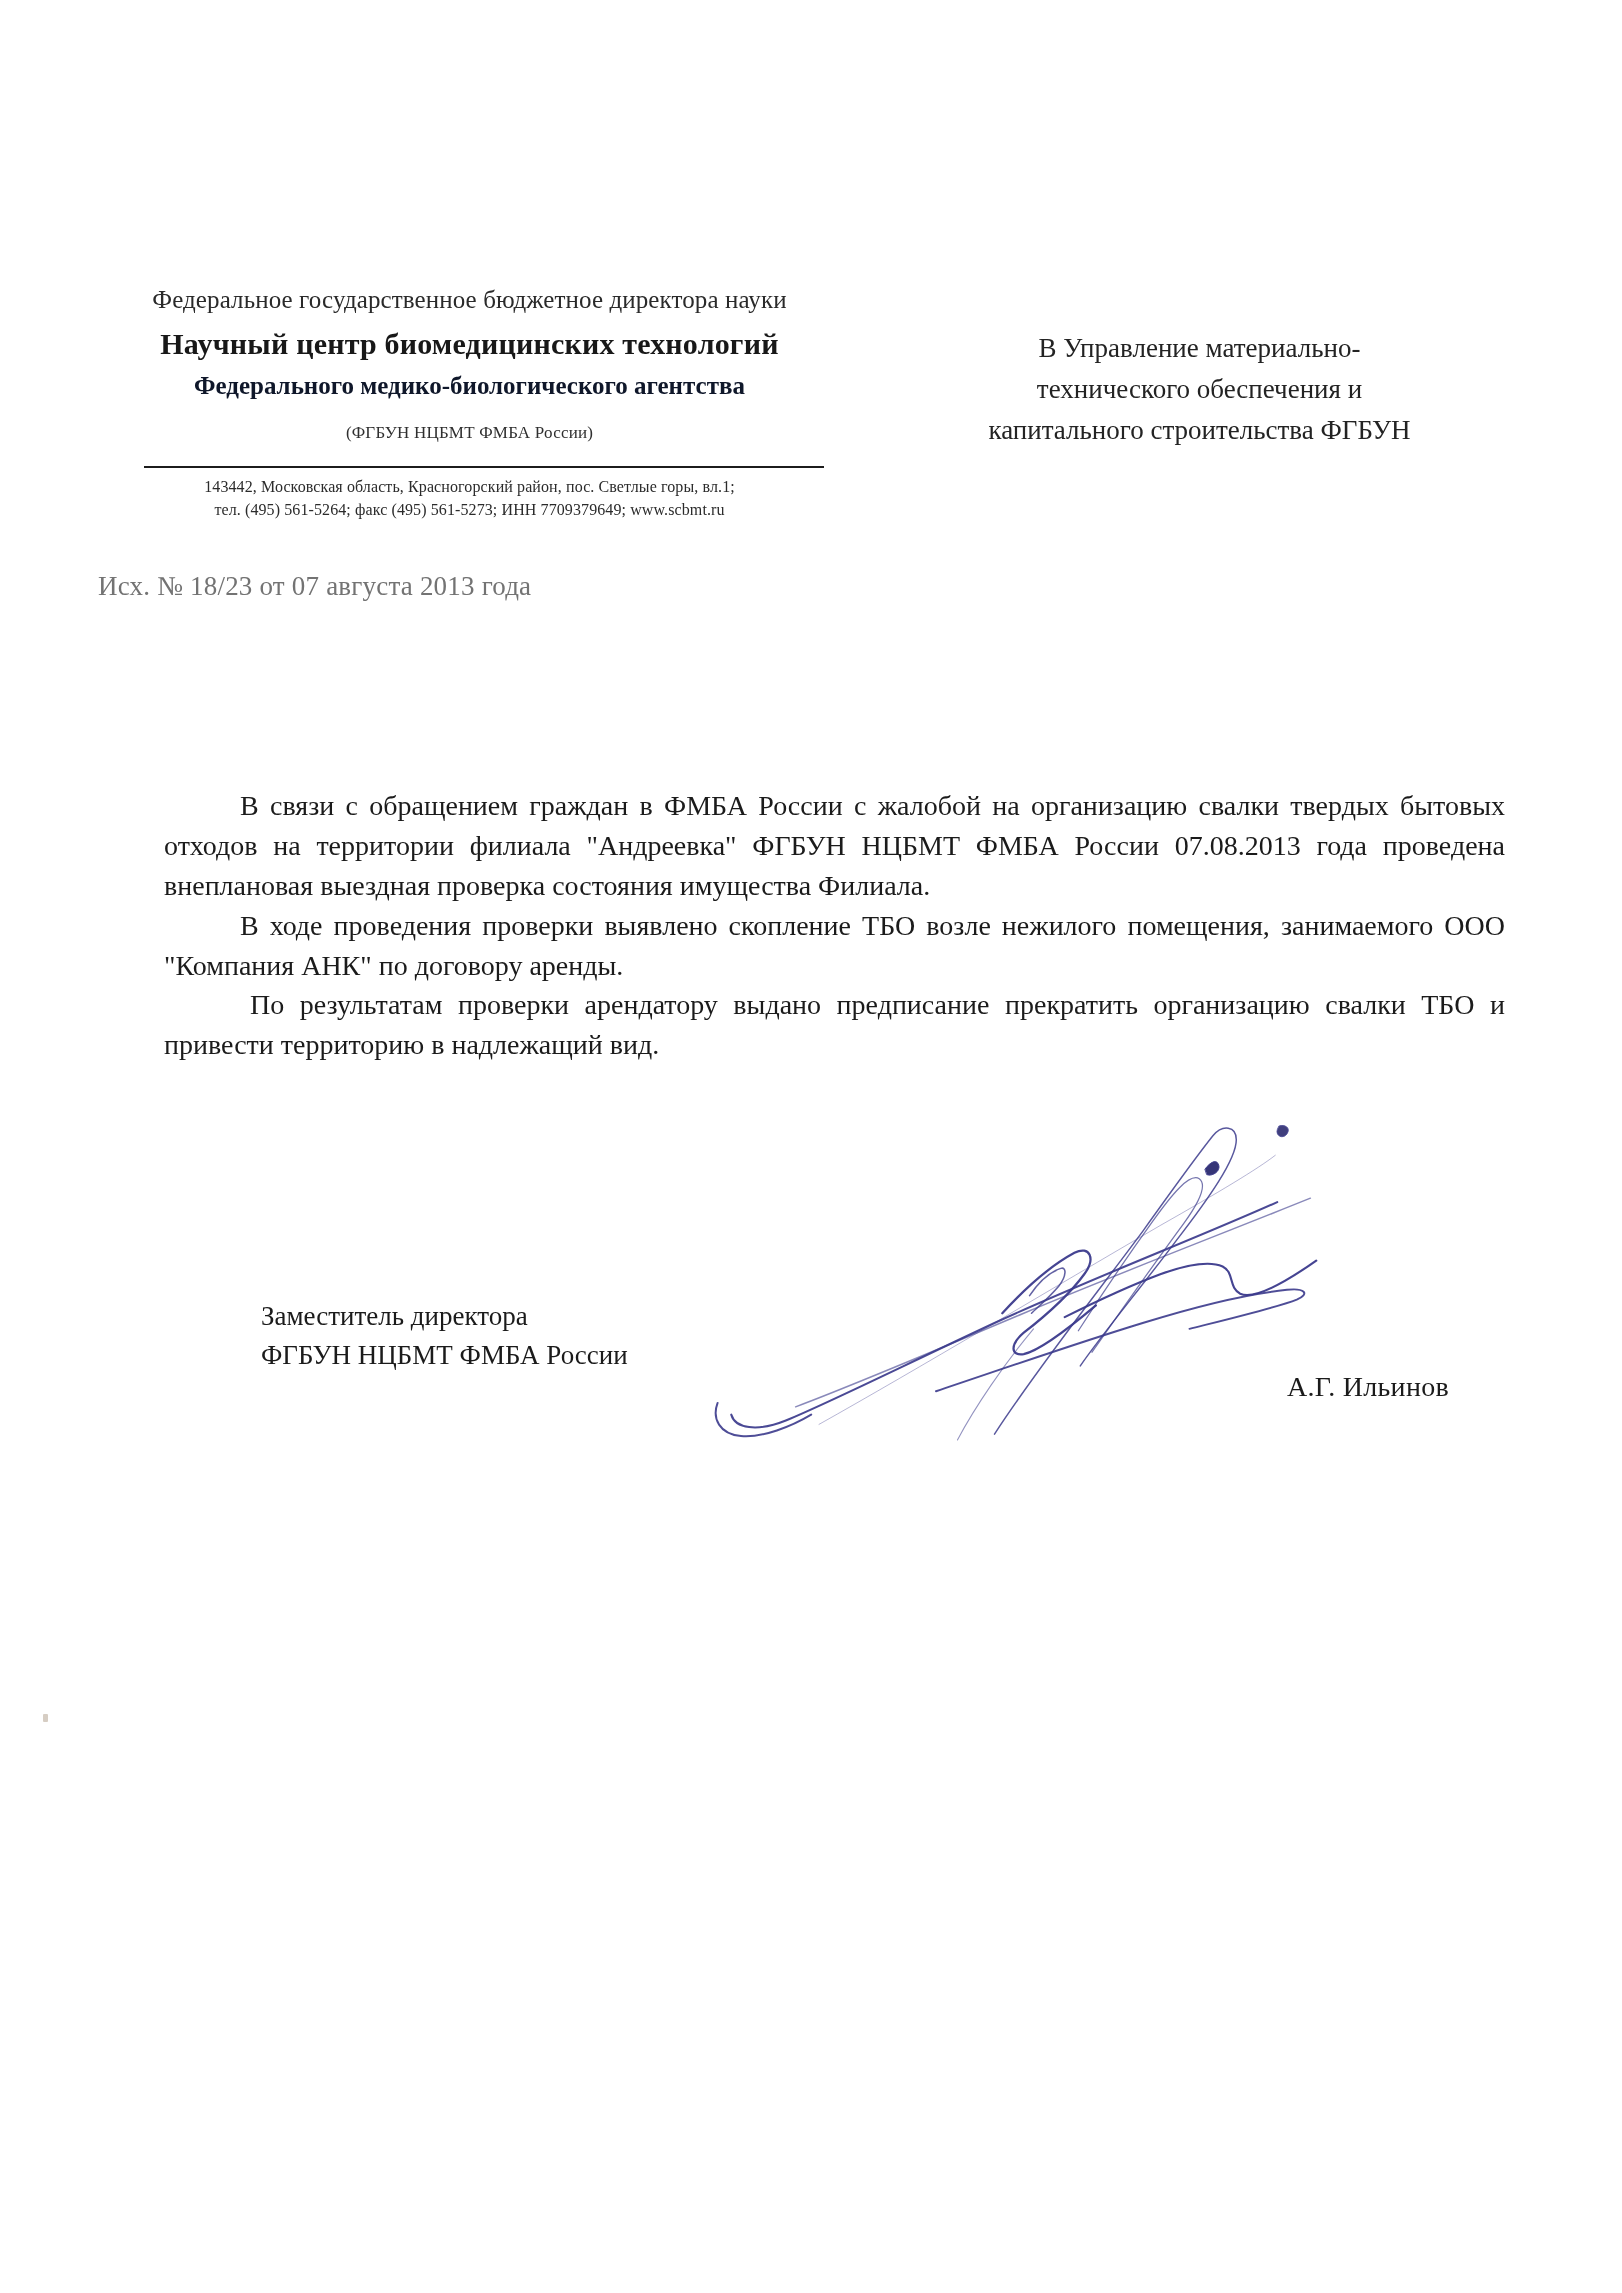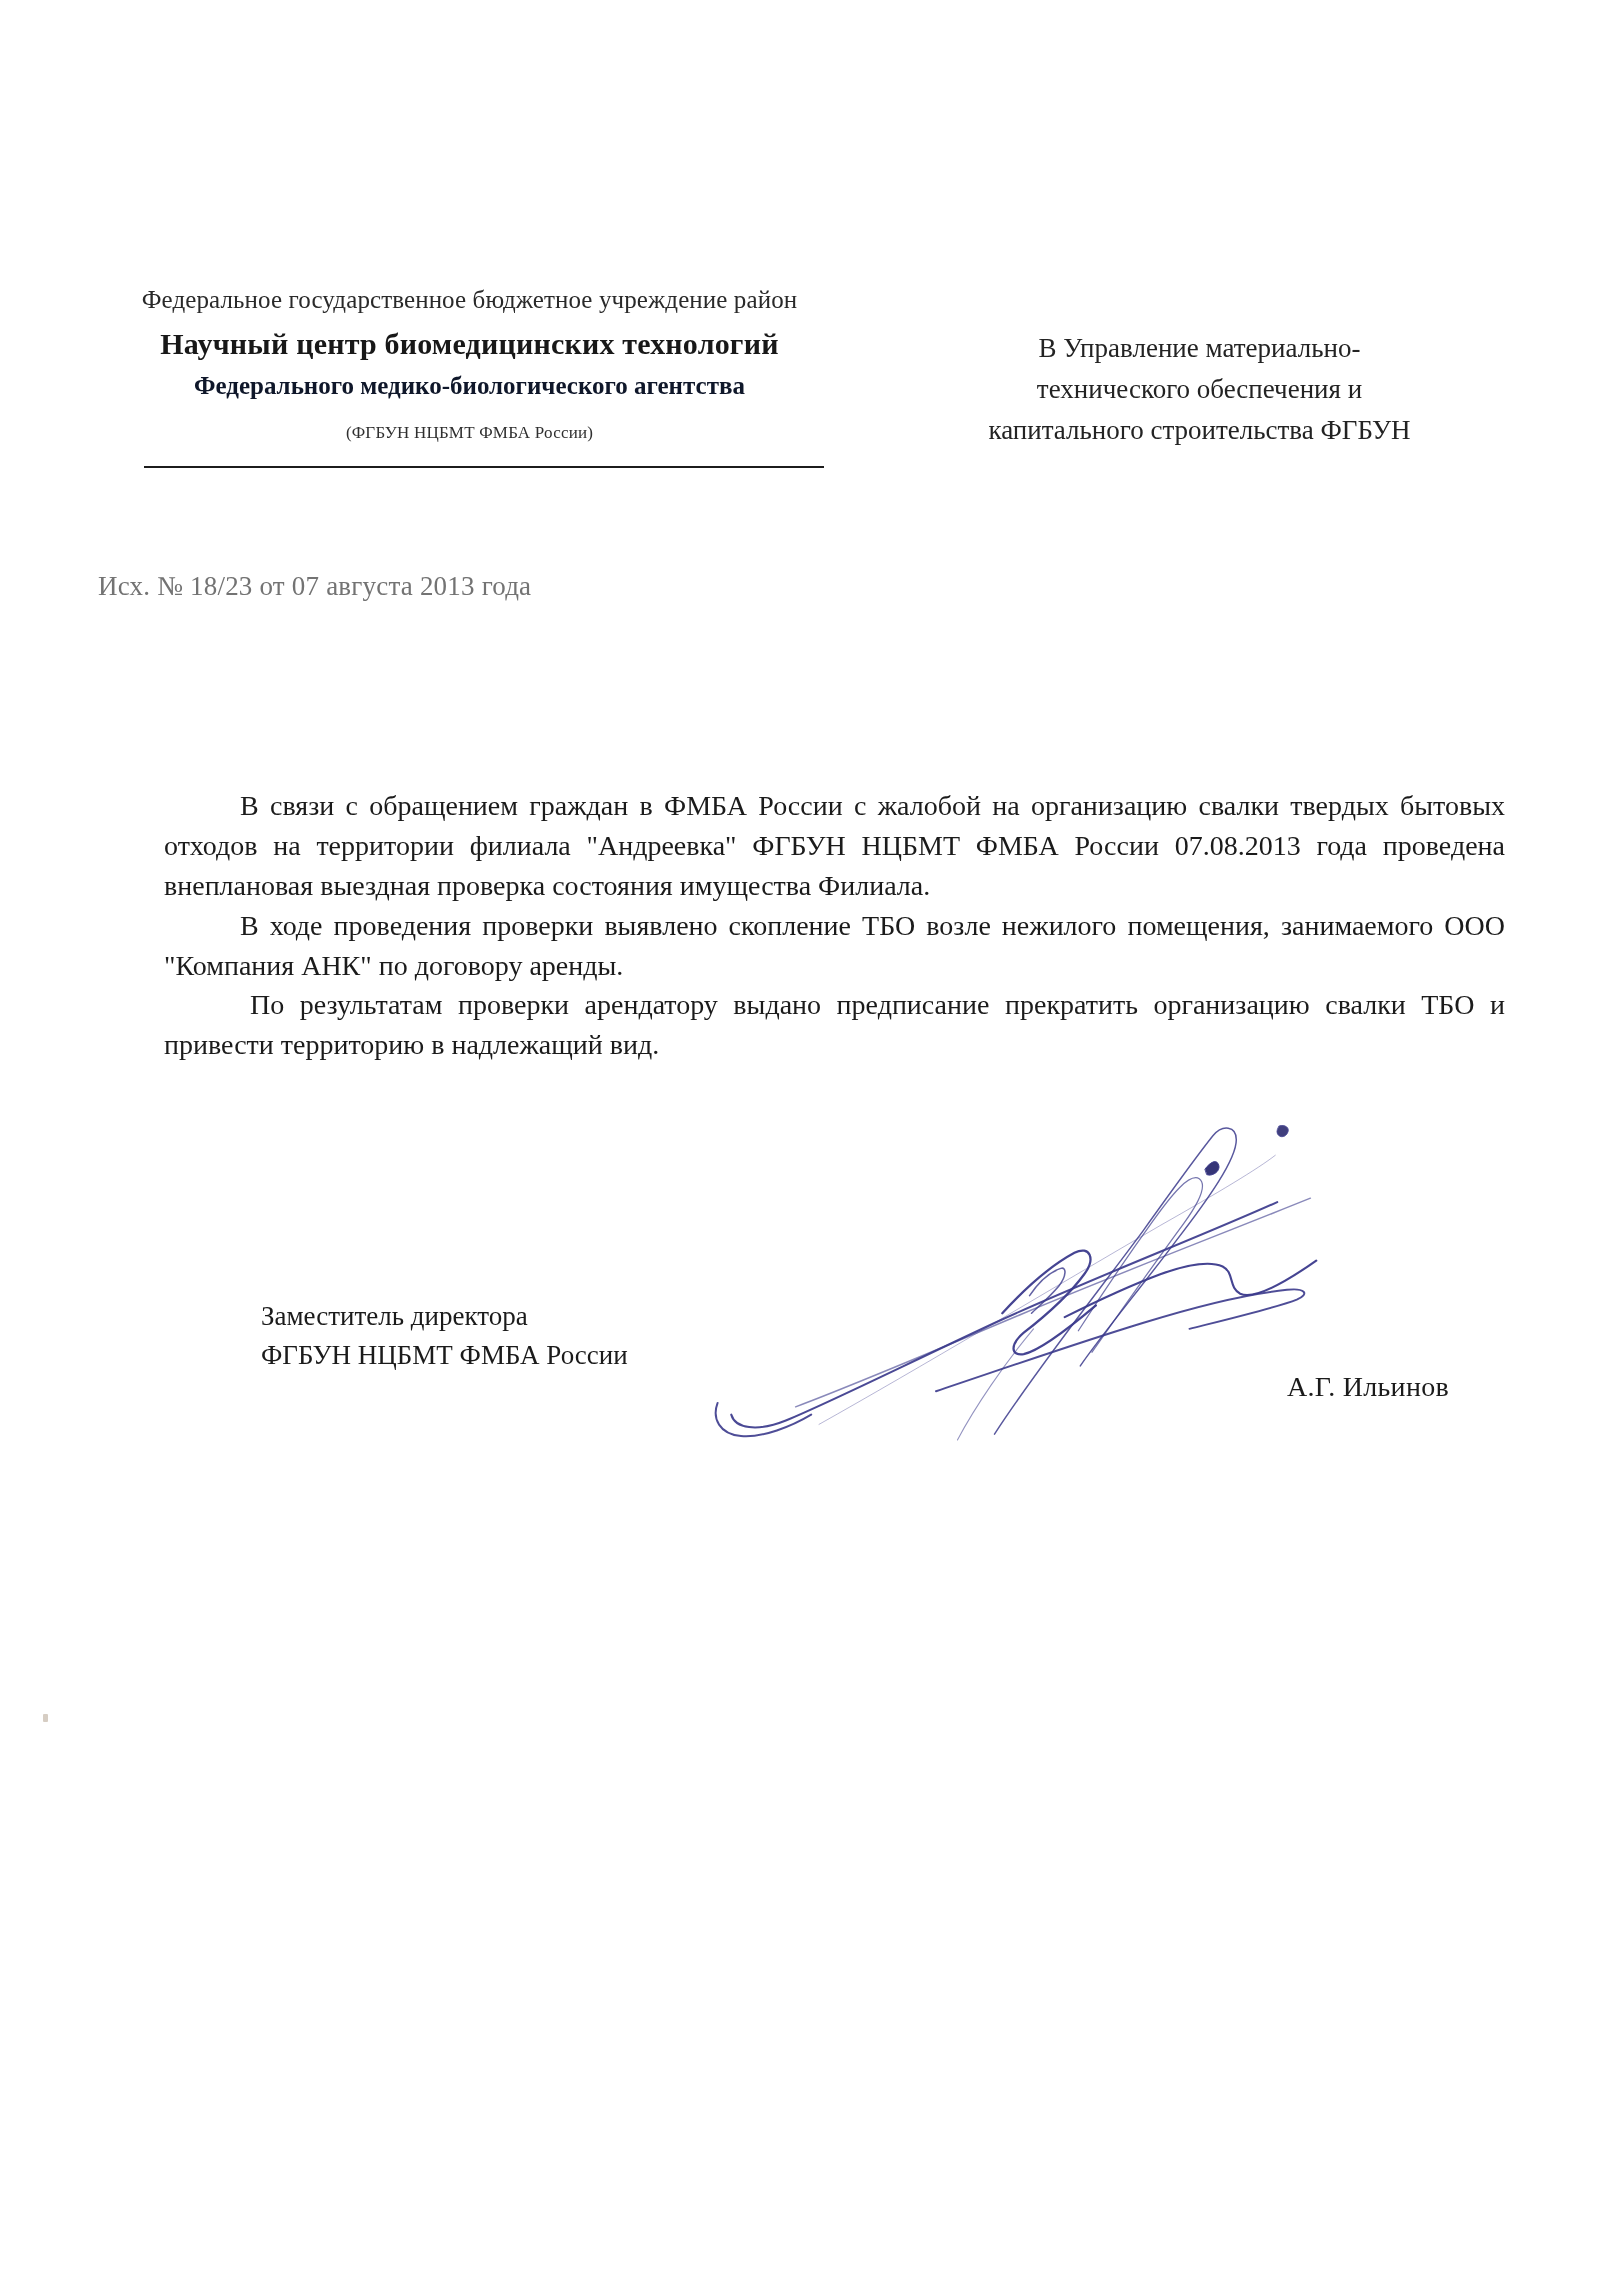--- a/index.html
+++ b/index.html
@@ -155,28 +155,32 @@
     opacity: .85;
     border-radius: 1px;
   }
 </style>
 </head>
 <body>
 
 <div id="page">
 
   <div class="letterhead">
-    <div class="lh-line1">Федеральное государственное бюджетное учреждение район</div>
+    <div class="lh-line1">Федеральное государственное бюджетное директора науки</div>
     <div class="lh-title">Научный центр биомедицинских технологий</div>
     <div class="lh-line3">Федерального медико-биологического агентства</div>
     <div class="lh-abbr">(ФГБУН НЦБМТ ФМБА России)</div>
   </div>
 
   <div class="lh-rule"></div>
 
+  <div class="lh-contacts">
+    <div>143442,  Московская область, Красногорский район, пос. Светлые горы, вл.1;</div>
+    <div>тел. (495) 561-5264; факс (495) 561-5273; ИНН 7709379649;  www.scbmt.ru</div>
+  </div>
 
   <div class="addressee">
     <div>В Управление материально-</div>
     <div>технического обеспечения и</div>
     <div>капитального строительства ФГБУН</div>
   </div>
 
   <div class="refline">Исх. № 18/23 от 07 августа 2013 года</div>
 
   <div class="body-block">

